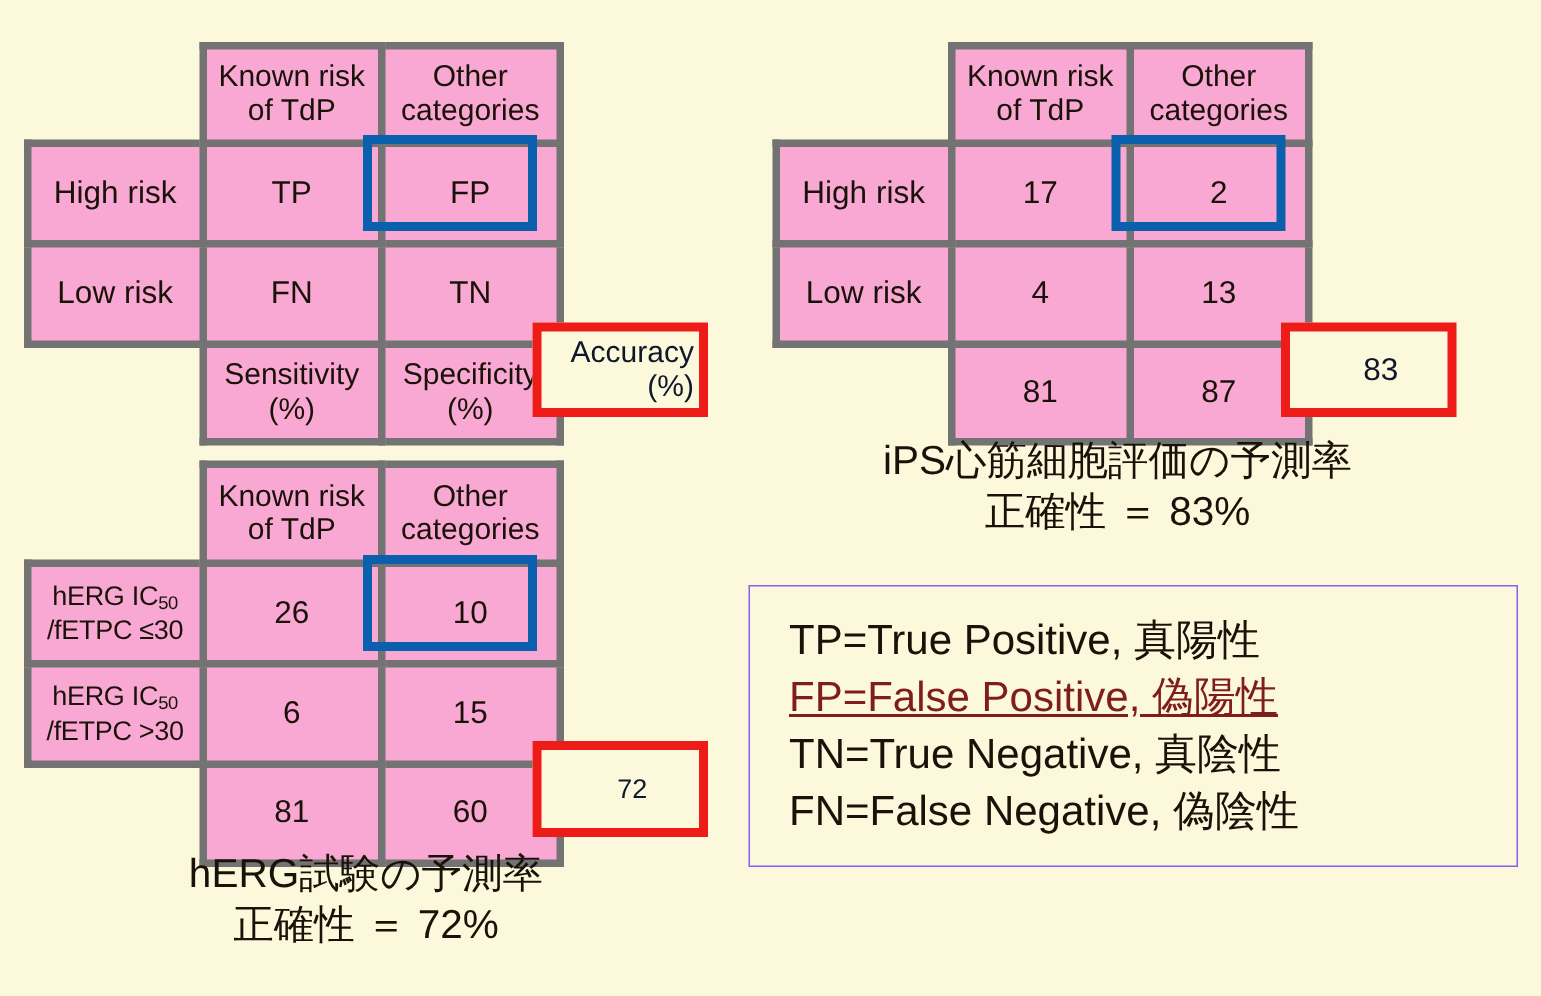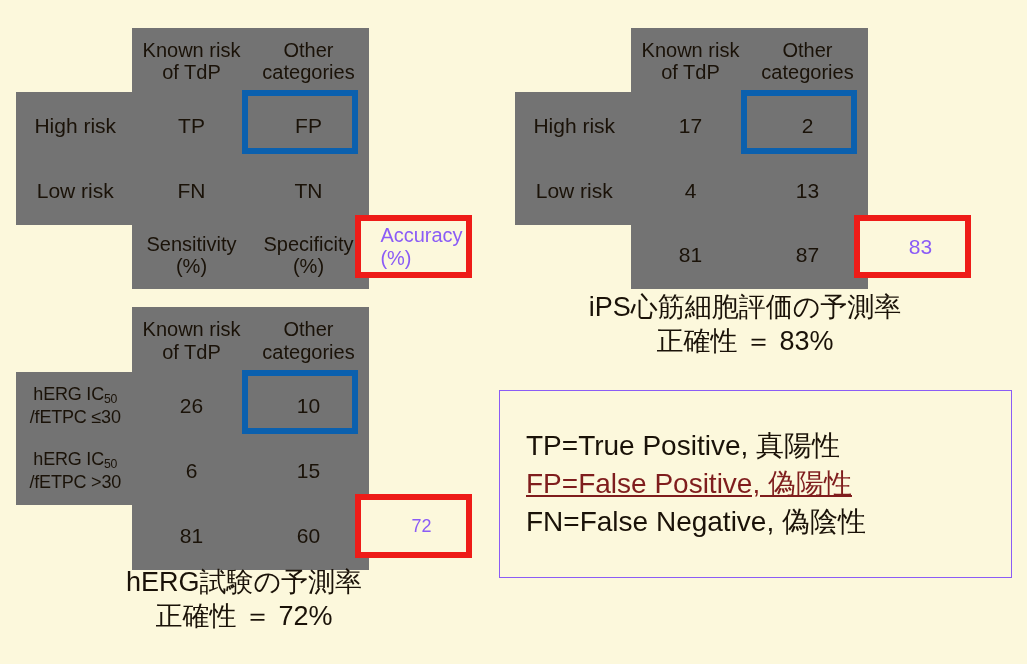--- a/index.html
+++ b/index.html
@@ -24,24 +24,24 @@
   }
 
   
   .tbl {
     position: absolute;
     border-collapse: collapse;
     table-layout: fixed;
     background: transparent;
   }
   .tbl td {
-    border: 3px solid #737373;
+    border: 5px solid #737373;
     text-align: center;
     vertical-align: middle;
-    background: #737373;
+    background: #f9a8d4;
     padding: 0;
     line-height: 1.12;
     font-size: 21px;
     color: #1A1208;
     font-weight: 400;
   }
   .tbl td.blank {
     border: none;
     background: #FCF8DC;
   }
@@ -74,24 +74,24 @@
 
   
   .redbox {
     position: absolute;
     box-sizing: border-box;
     border: 6px solid #EE1C18;
     background: #FCF8DC;
     display: flex;
     align-items: center;
     justify-content: center;
-    text-align: left;
+    text-align: right;
     line-height: 1.12;
     font-size: 20px;
-    color: #8b5cf6;
+    color: #0f172a;
     padding-left: 16px;
   }
 
   
   .caption {
     position: absolute;
     text-align: center;
     font-size: 27px;
     line-height: 1.26;
     color: #1A1208;
@@ -254,16 +254,17 @@
   </div>
 
   <div class="caption" style="left:16px; top:565px; width:456px;">
     <span>hERG試験の予測率</span><br>
     <span>正確性 ＝ 72%</span>
   </div>
 
   <div class="legend" style="left:499px; top:390px; width:513px; height:188px;">
     <div class="legend-line">TP=True Positive,  真陽性</div>
     <div class="legend-line blue">FP=False Positive,  偽陽性</div>
+    <div class="legend-line">TN=True Negative,  真陰性</div>
     <div class="legend-line">FN=False Negative,  偽陰性</div>
   </div>
 
 </div>
 
 </body></html>

